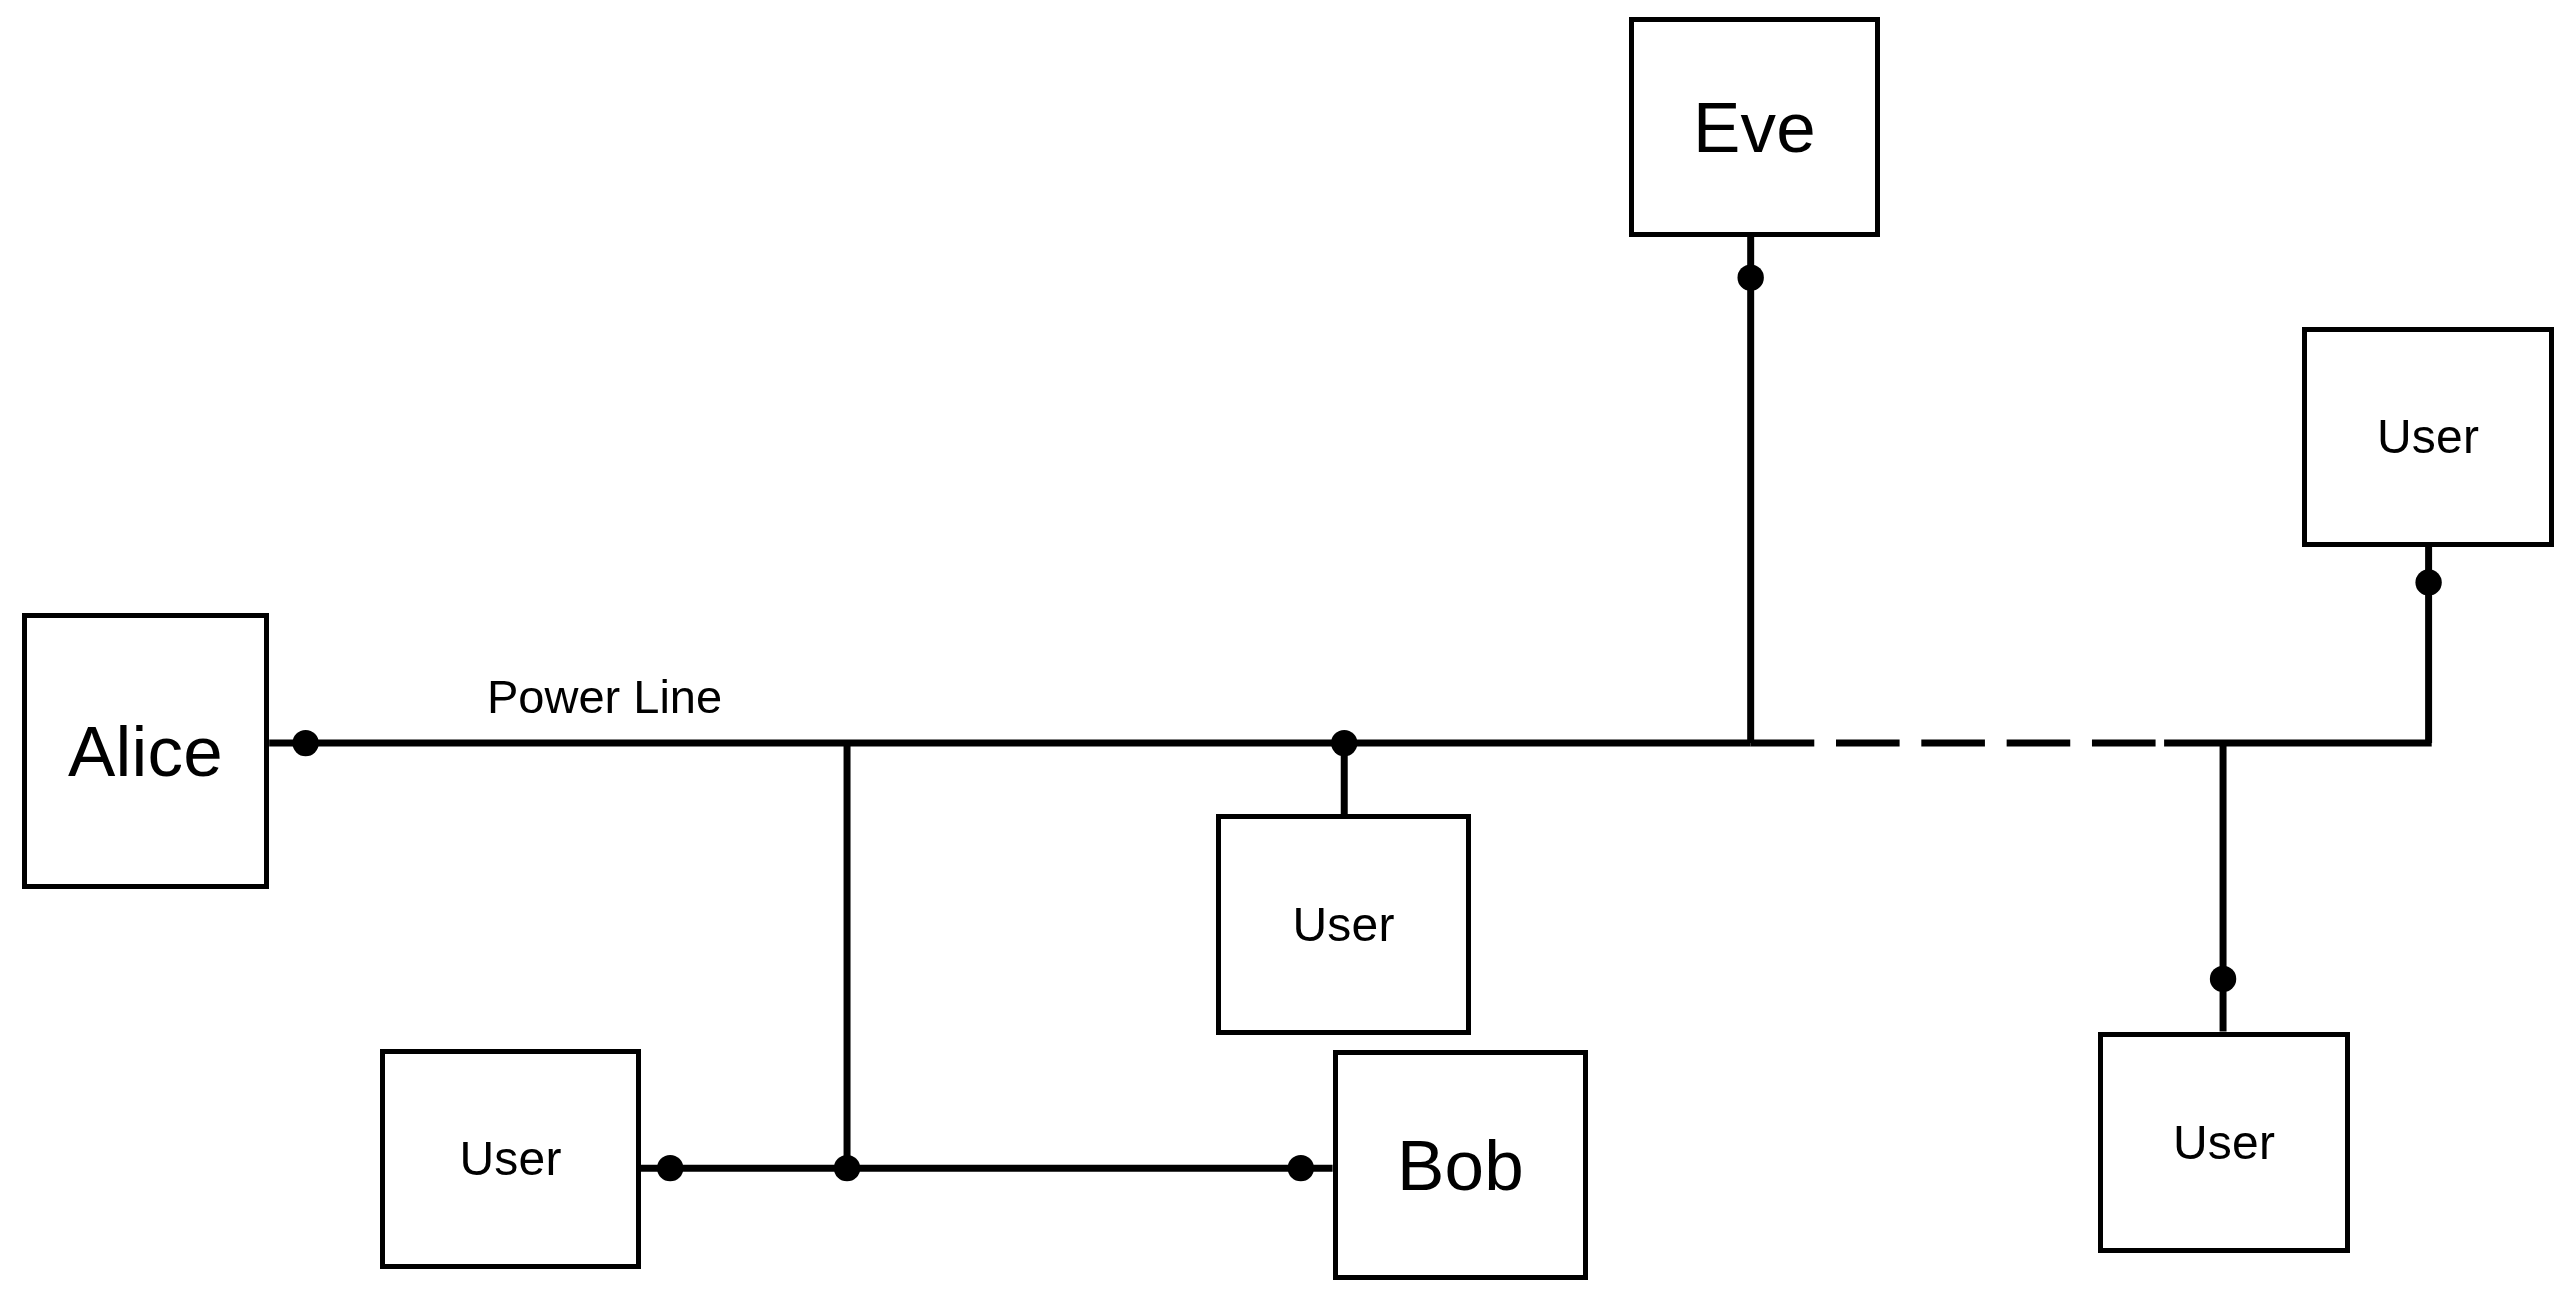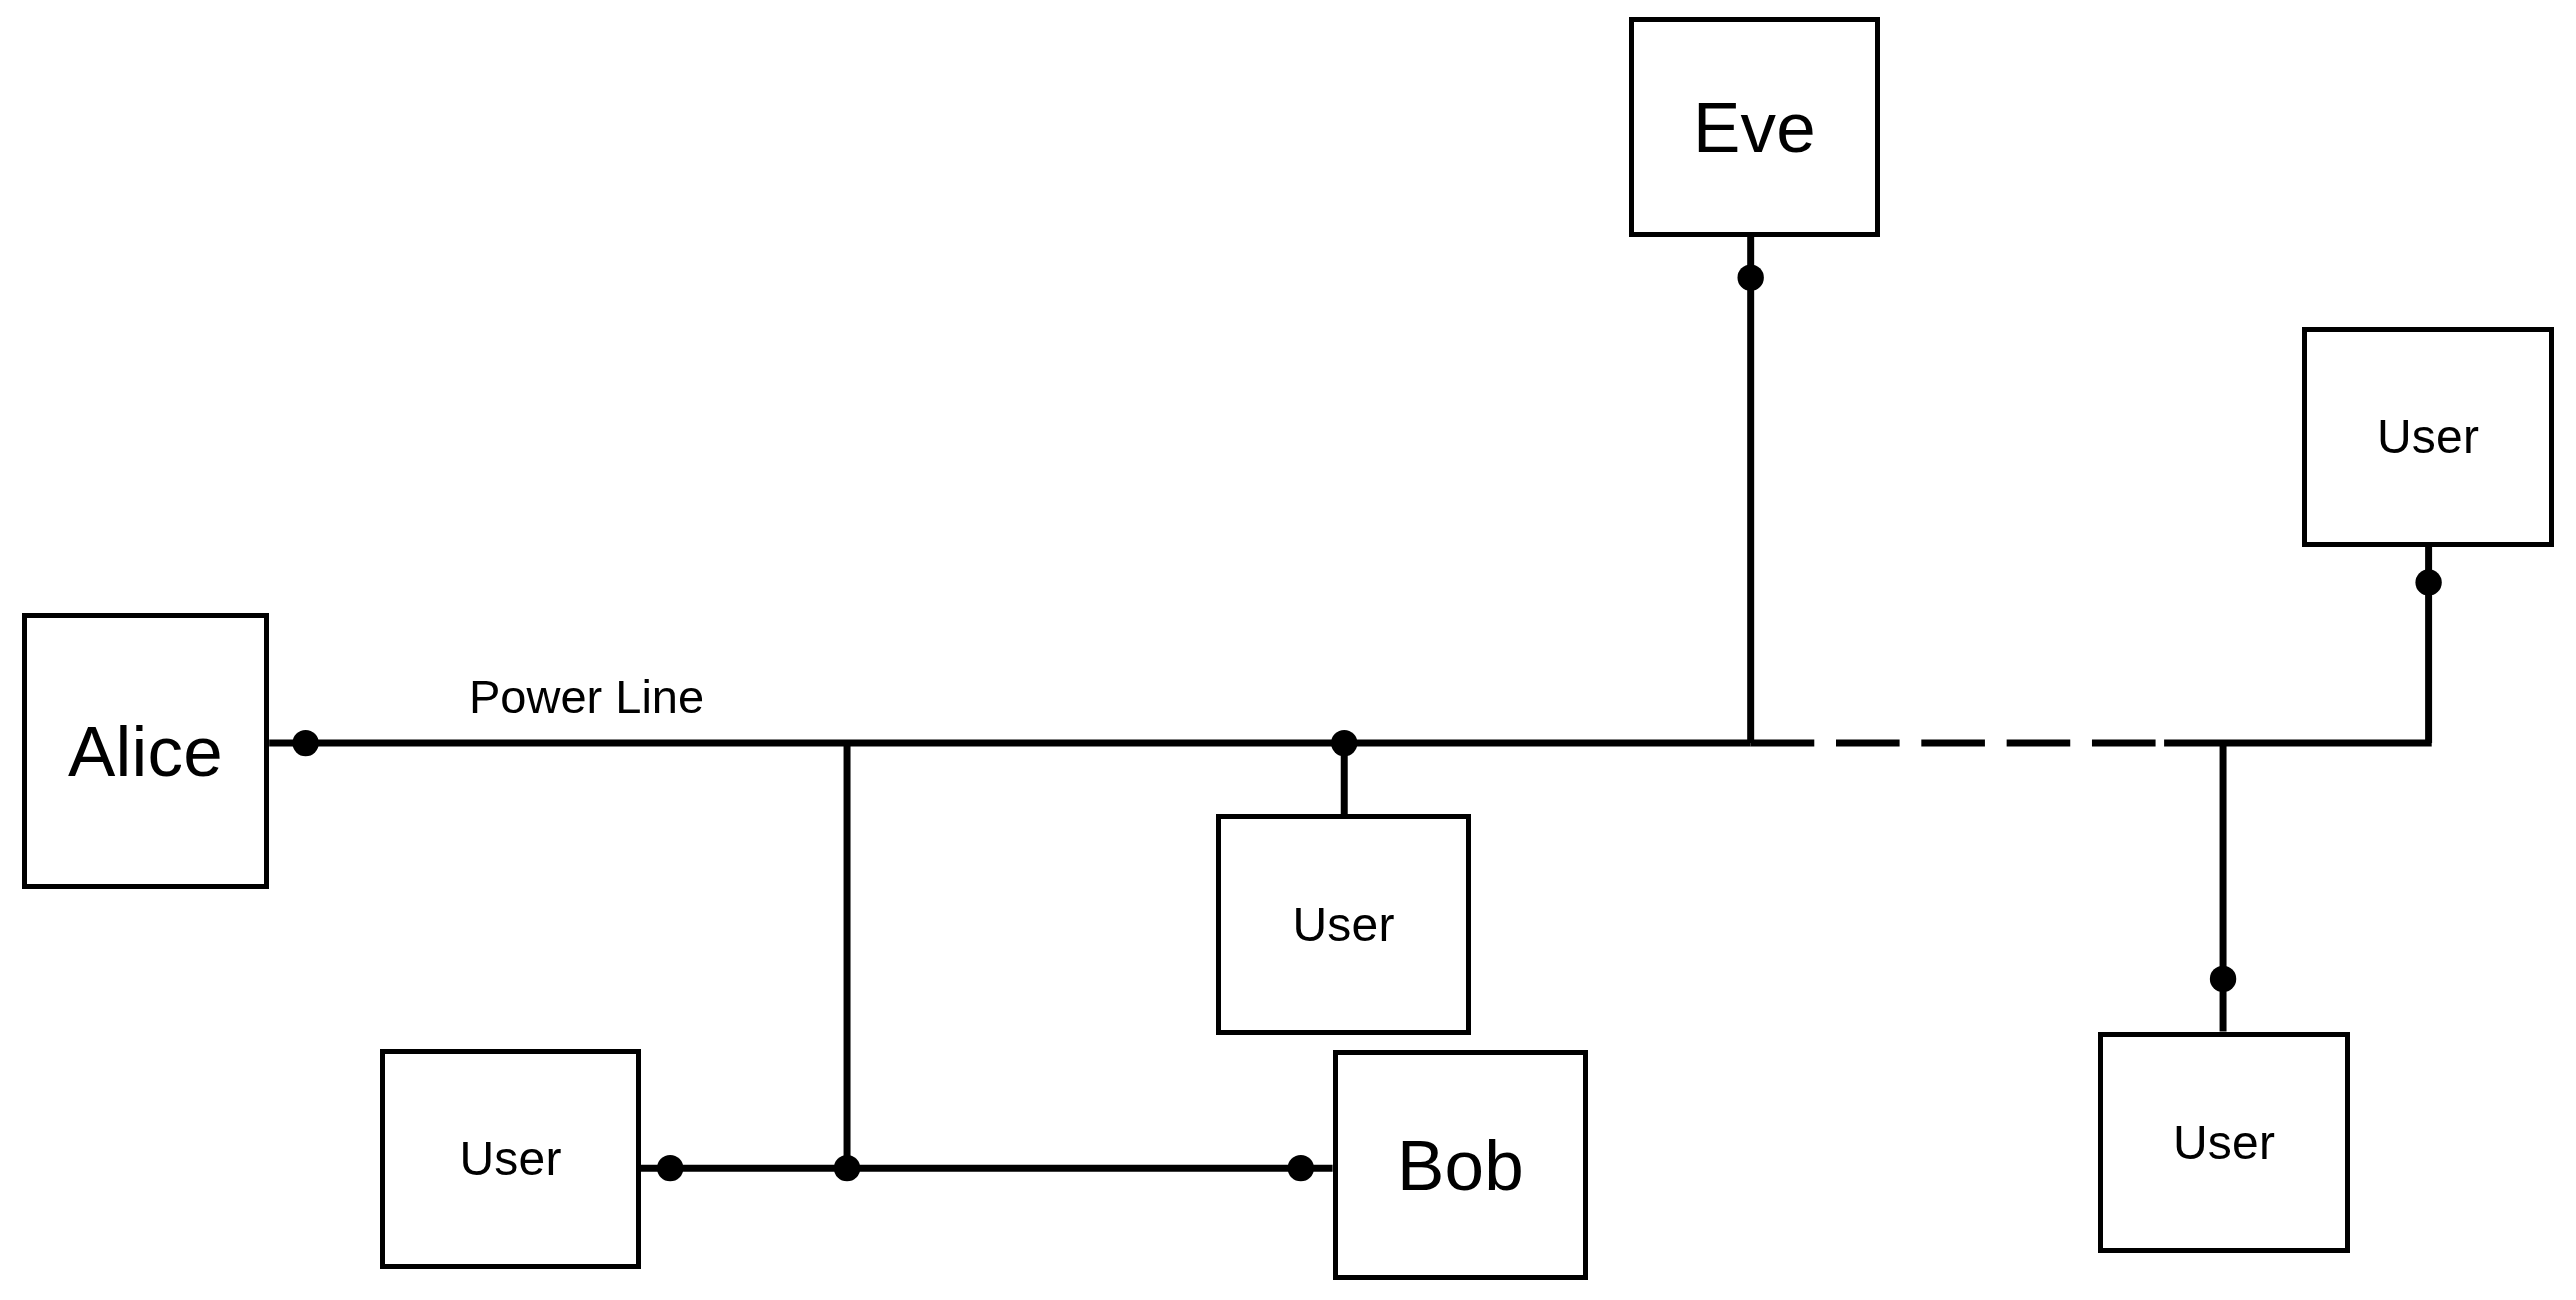--- a/index.html
+++ b/index.html
@@ -44,20 +44,21 @@
   }
   .size-large { font-size: 71px; }
   .size-small { font-size: 48px; text-align: right; }
   .edge-label {
     position: absolute;
     color: #000000;
     font-size: 47px;
     line-height: 1;
     white-space: nowrap;
     background: transparent;
+    margin-left: 18px;
   }
 </style>
 </head>
 <body>
 
 <div id="diagram-root">
 
   <svg id="diagram-svg" viewBox="0 0 3321 1676" xmlns="http://www.w3.org/2000/svg">
     <g id="edges-group">
         <line x1="347" y1="958" x2="2257" y2="958" stroke="#000000" stroke-width="9" stroke-linecap="butt"></line>

